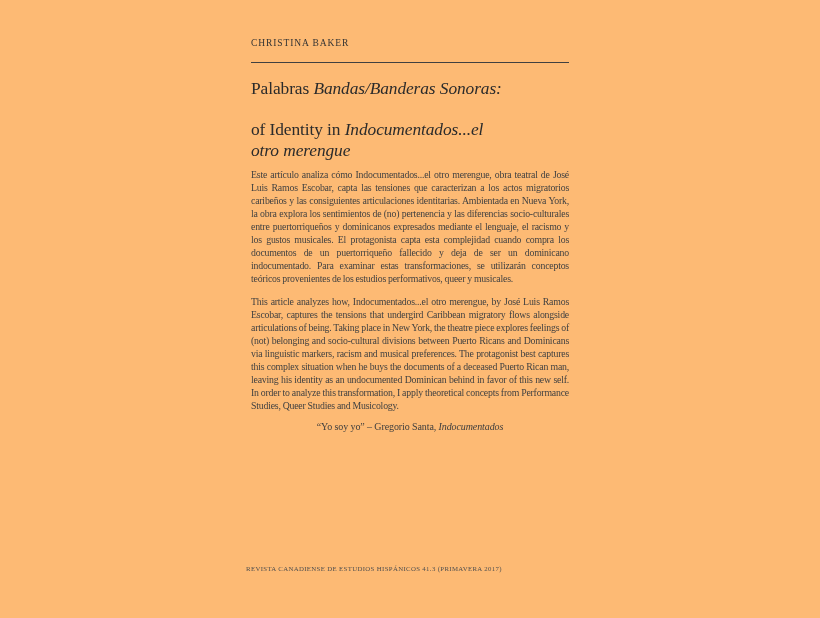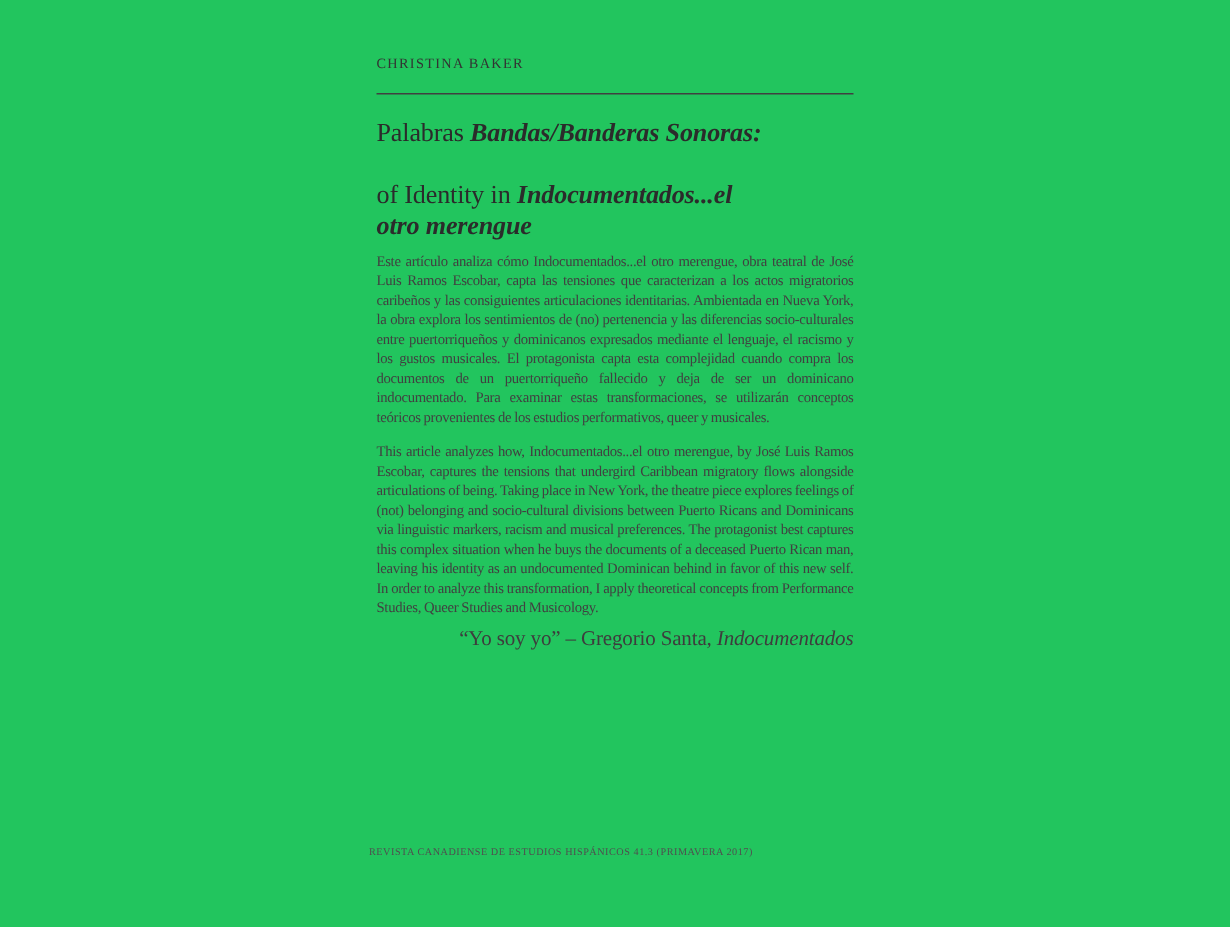--- a/index.html
+++ b/index.html
@@ -5,21 +5,21 @@
   html, body {
     margin: 0;
     padding: 0;
     background: #f7f7f7;
     font-family: "Liberation Serif", "DejaVu Serif", serif;
   }
   .page {
     position: relative;
     width: 820px;
     height: 618px;
-    background: #22c55e;
+    background: #fdba74;
     overflow: hidden;
   }
   .content {
     position: absolute;
     left: 251px;
     top: 0;
     width: 318px;
   }
   .author {
     margin-top: 37px;
@@ -35,21 +35,21 @@
     width: 100%;
   }
   .title {
     margin: 15px 0 0 0;
     font-size: 17.4px;
     line-height: 20.5px;
     font-weight: normal;
     letter-spacing: -0.1px;
     color: #2b2b2b;
   }
-  .title em { font-style: italic; font-weight: bold; }
+  .title em { font-style: italic; }
   .abstract {
     margin: 8px 0 0 0;
     font-size: 9.8px;
     line-height: 13px;
     letter-spacing: -0.2px;
     word-spacing: -0.3px;
     text-align: justify;
     color: #414141;
   }
   .abstract.english { margin-top: 10px; }
@@ -61,24 +61,24 @@
     word-spacing: -0.3px;
     text-align: justify;
     color: #414141;
   }
   .kw .kw-label { font-style: normal; }
   .kw em { font-style: italic; }
   .kw.english { margin-top: 4px; }
   .kw.spanish { margin-top: 4px; }
   .epigraph {
     margin: 8px 0 0 0;
-    font-size: 14px;
+    font-size: 10px;
     line-height: 13px;
     letter-spacing: -0.1px;
-    text-align: right;
+    text-align: center;
     color: #3d3d3d;
   }
   .epigraph em { font-style: italic; }
   .footer {
     position: absolute;
     left: 246px;
     top: 564px;
     font-size: 6.8px;
     line-height: 9px;
     letter-spacing: 0.35px;

